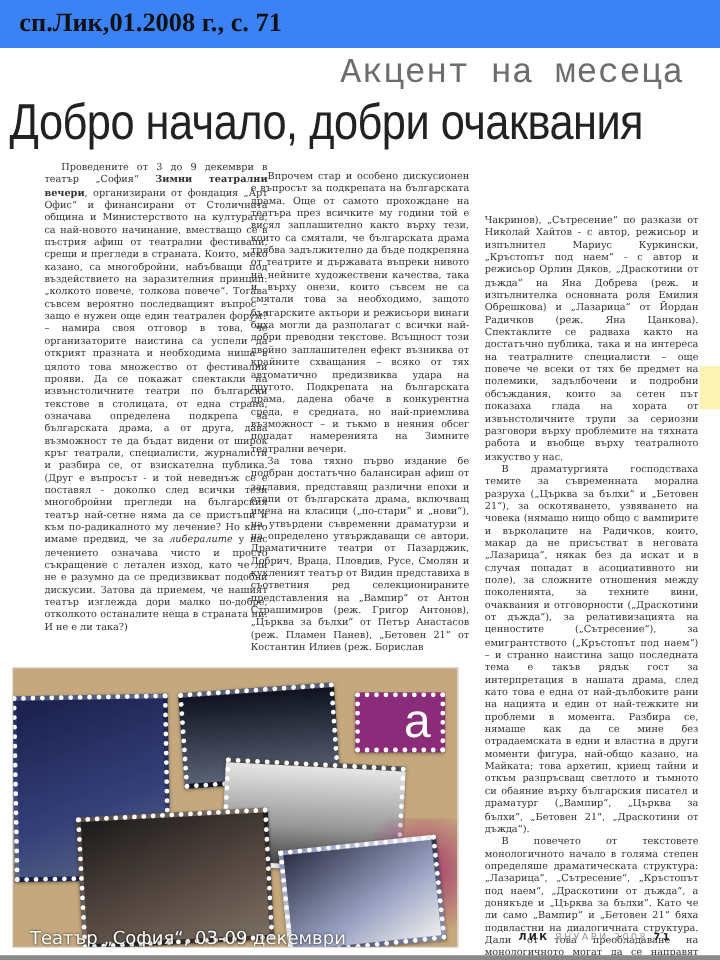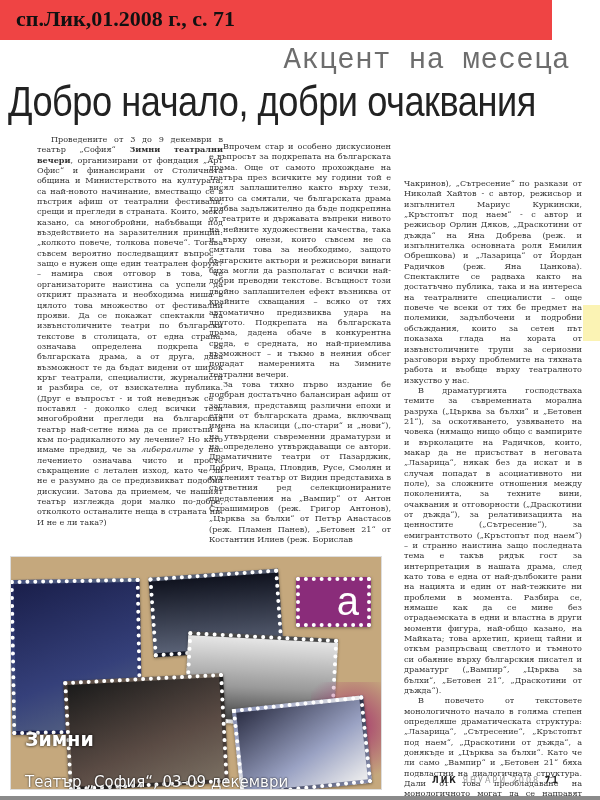--- a/index.html
+++ b/index.html
@@ -1,21 +1,21 @@
 <!DOCTYPE html>
 <html><head>
 <meta charset="utf-8">
 <style>
   * { box-sizing: border-box; margin: 0; padding: 0; }
   html, body { width: 600px; height: 800px; background: #fff; overflow: hidden; }
   body { position: relative; font-family: "DejaVu Serif", serif; color: #2a2a2a; }
 
   .citation {
-    position: absolute; left: 0; top: 0; width: 552px; height: 40px;
-    background: #ef4444;
+    position: absolute; left: 0; top: 0; width: 600px; height: 40px;
+    background: #3b82f6;
     font-family: "Liberation Serif", serif; font-weight: bold;
     font-size: 22px; color: #111; padding: 6px 0 0 16px;
   }
   .kicker {
     position: absolute; right: 30px; top: 44px;
     font-family: "Liberation Mono", monospace; font-size: 29px; color: #6d6d6d;
     letter-spacing: 0.5px;
   }
   .headline {
     position: absolute; left: 8px; top: 78px; width: 590px;
@@ -96,21 +96,20 @@
   <div class="stamp s1"></div>
   <div class="stamp s2"></div>
   <div class="stamp s3">
     <span class="a">a</span>
   </div>
   <div class="stamp s4"></div>
   <div class="blush"></div>
   <div class="stamp s6"></div>
   <div class="stamp s5"></div>
   <div class="photo-title">
-    <div>Зимни</div>
   </div>
   <div class="photo-caption">Театър „София“, 03-09 декември</div>
 </div>
 
 <div class="folio">
   <b>ЛИК</b>
   <span>ЯНУАРИ 2008</span>
   <span class="pg">71</span>
 </div>
 

